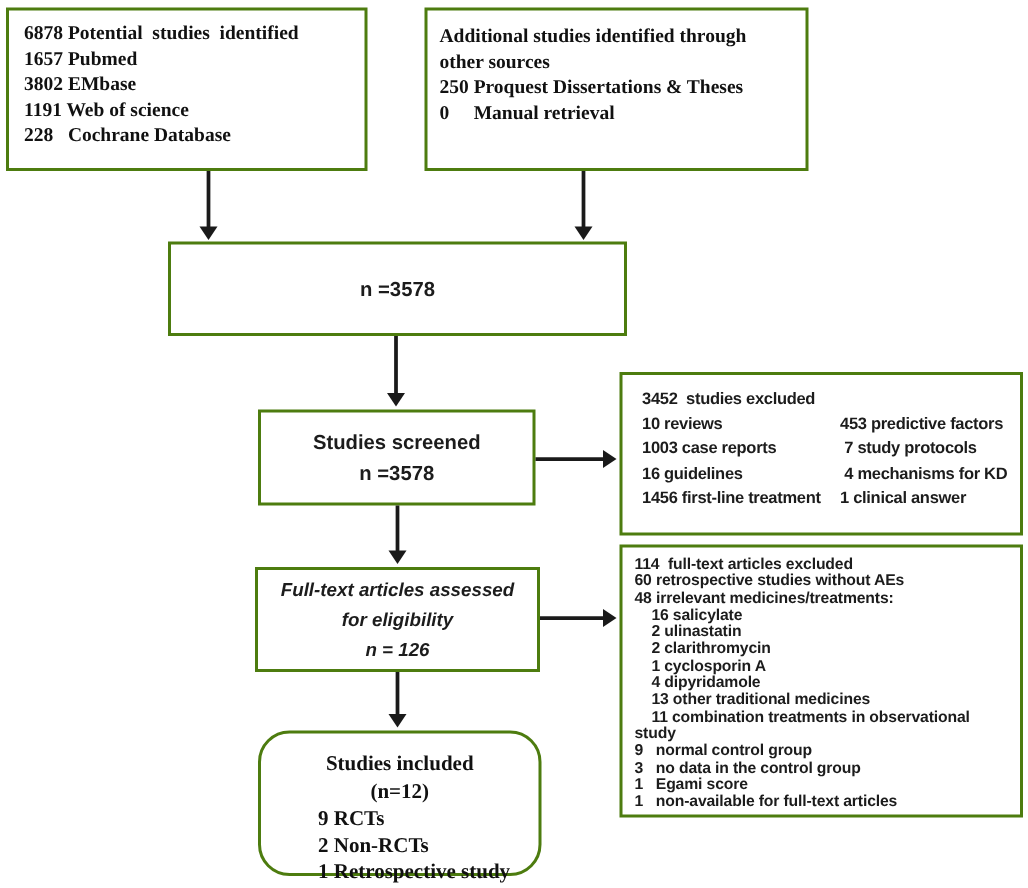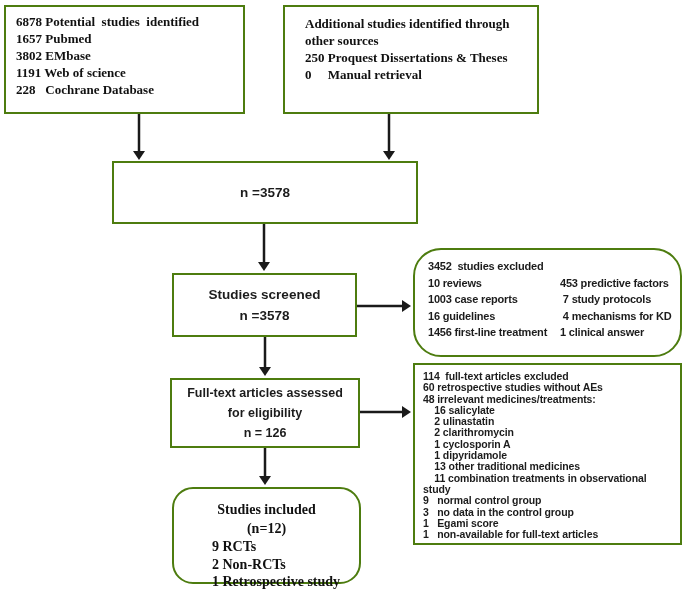--- a/index.html
+++ b/index.html
@@ -29,45 +29,45 @@
     font-weight: bold;
     color: #1c1c1c;
   }
   .line { white-space: pre-wrap; }
 
   
   #box-identified { left:4px; top:5px; width:241px; height:109px; padding:6px 6px 0 10px; }
   #box-identified .line { line-height:17px; }
 
   
-  #box-additional { left:283px; top:5px; width:256px; height:109px; padding:8px 6px 0 20px; }
+  #box-additional { left:283px; top:5px; width:256px; height:109px; padding:8px 6px 0 8px; }
   #box-additional .line { line-height:17px; }
 
   
   #box-duplicates { left:112px; top:161px; width:306px; height:63px;
     display:flex; flex-direction:column; align-items:center; justify-content:center; }
   #box-duplicates .line { font-size:13.5px; line-height:21px; text-align:center; }
 
   
   #box-screened { left:172px; top:273px; width:185px; height:64px;
     display:flex; flex-direction:column; align-items:center; justify-content:center; }
   #box-screened .line { font-size:13.5px; line-height:21px; text-align:center; }
 
   
   #box-excluded-screening { left:413px; top:248px; width:269px; height:109px; padding:8px 6px 0 13px;
-    font-size:11px; letter-spacing:-0.2px;border-radius:28px; }
+    font-size:11px; letter-spacing:-0.2px; }
   #box-excluded-screening .line, #box-excluded-screening .erow { line-height:16.5px; }
   .erow { display:flex; }
   .eleft { width:132px; flex-shrink:0; white-space:pre-wrap; }
   .eright { flex:1; white-space:pre-wrap; }
 
   
   #box-fulltext { left:170px; top:378px; width:190px; height:70px;
     display:flex; flex-direction:column; align-items:center; justify-content:center; }
-  #box-fulltext .line { font-size:12.5px; line-height:20px; text-align:left; }
+  #box-fulltext .line { font-size:12.5px; line-height:20px; text-align:left;font-style:italic; }
 
   
   #box-excluded-fulltext { left:413px; top:363px; width:269px; height:182px; padding:6px 5px 0 8px;
     font-size:10.5px; letter-spacing:-0.1px; }
   #box-excluded-fulltext .line { line-height:11.3px; }
 
   
   #box-included { left:172px; top:487px; width:189px; height:97px; padding:11px 4px 0 4px;border-radius:21px; }
   #box-included .hline { font-size:14px; line-height:19px; text-align:center; }
   #box-included .iline { font-size:14px; line-height:17.5px; padding-left:34px; white-space:pre-wrap; }
@@ -130,21 +130,21 @@
   </div>
 
   <div class="box sans" id="box-excluded-fulltext">
     <div class="line">114  full-text articles excluded</div>
     <div class="line">60 retrospective studies without AEs</div>
     <div class="line">48 irrelevant medicines/treatments:</div>
     <div class="line">    16 salicylate</div>
     <div class="line">    2 ulinastatin</div>
     <div class="line">    2 clarithromycin</div>
     <div class="line">    1 cyclosporin A</div>
-    <div class="line">    1 dipyridamole</div>
+    <div class="line">    4 dipyridamole</div>
     <div class="line">    13 other traditional medicines</div>
     <div class="line">    11 combination treatments in observational</div>
     <div class="line">study</div>
     <div class="line">9   normal control group</div>
     <div class="line">3   no data in the control group</div>
     <div class="line">1   Egami score</div>
     <div class="line">1   non-available for full-text articles</div>
   </div>
 
   <div class="box serif" id="box-included">

